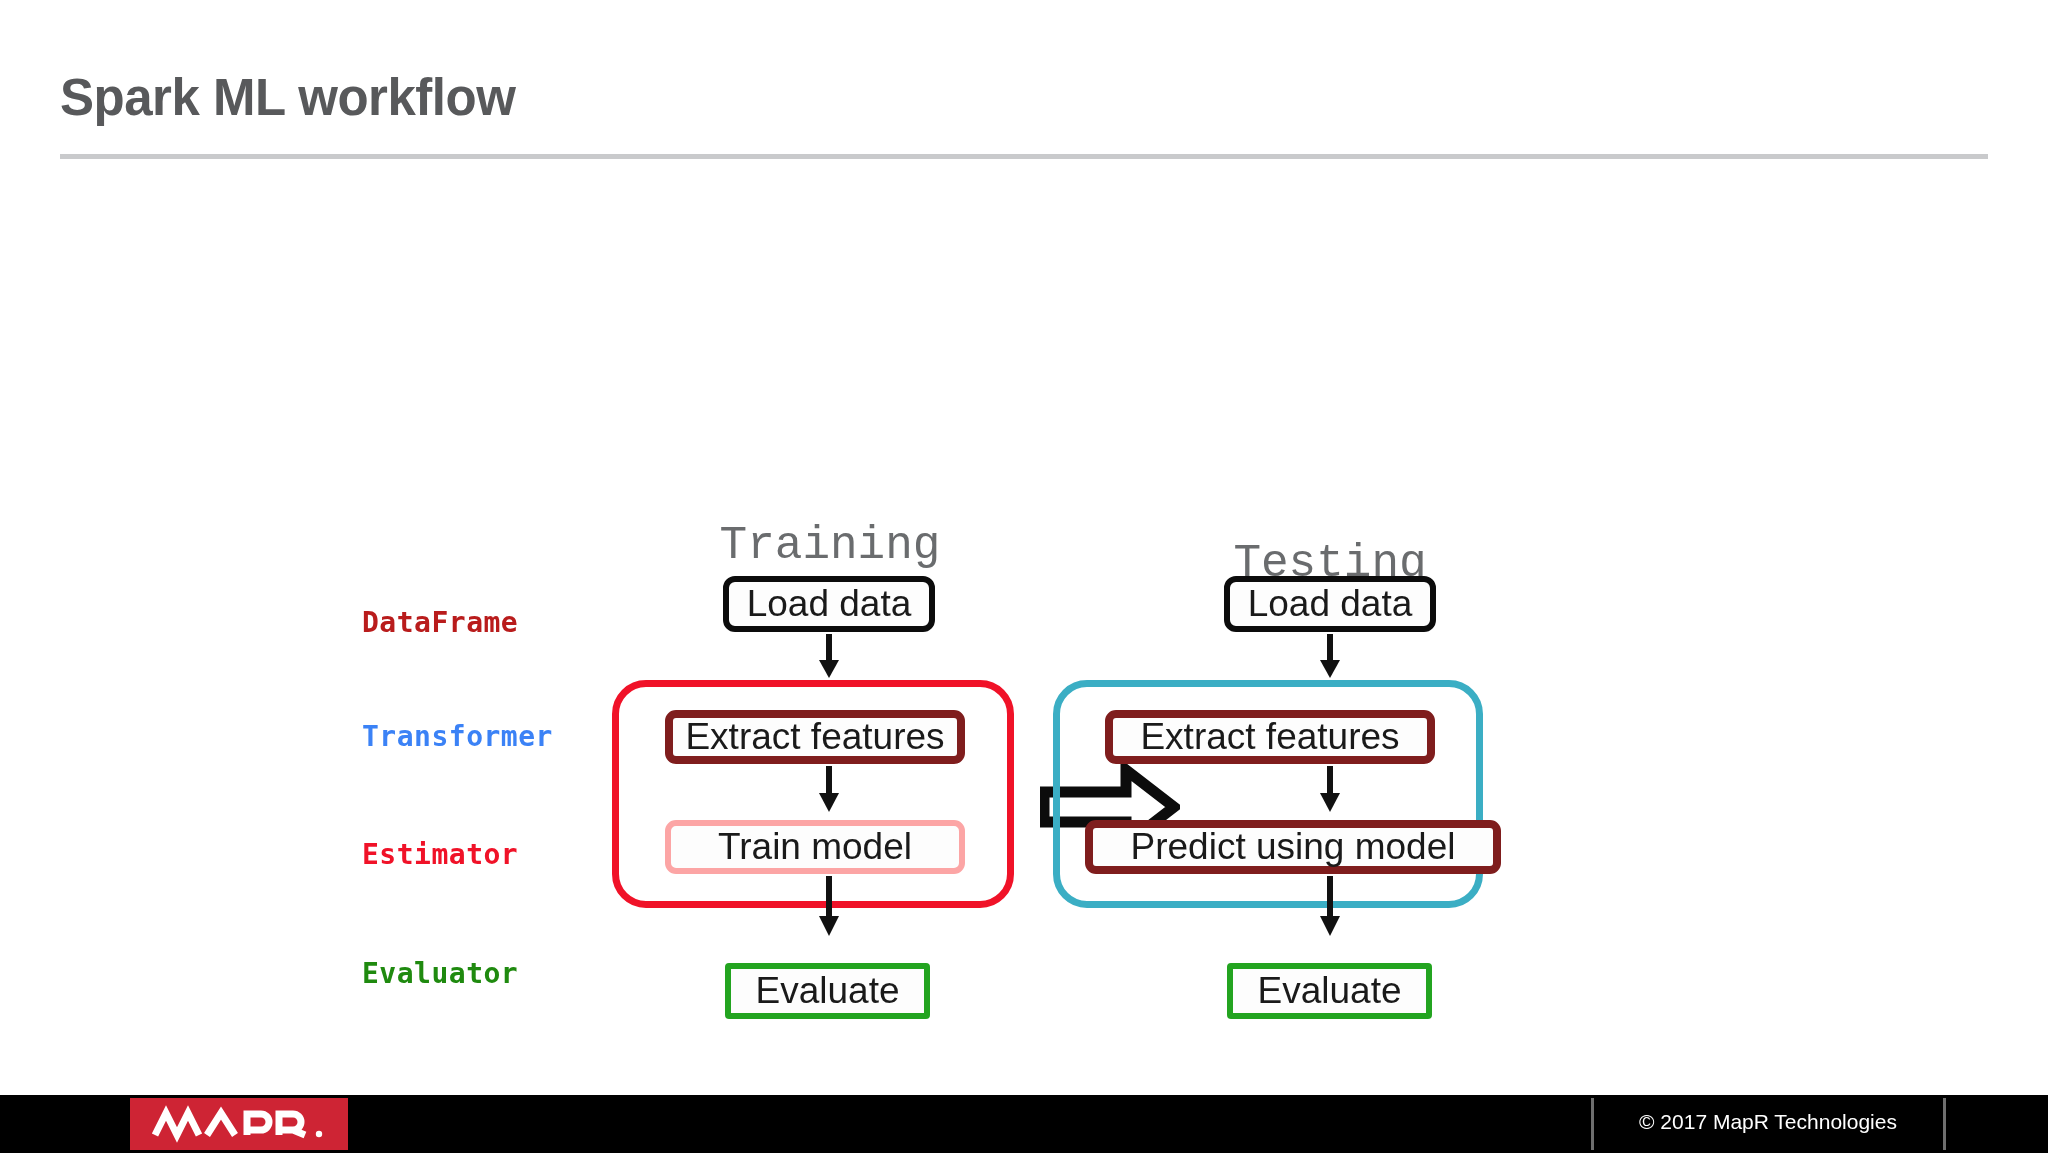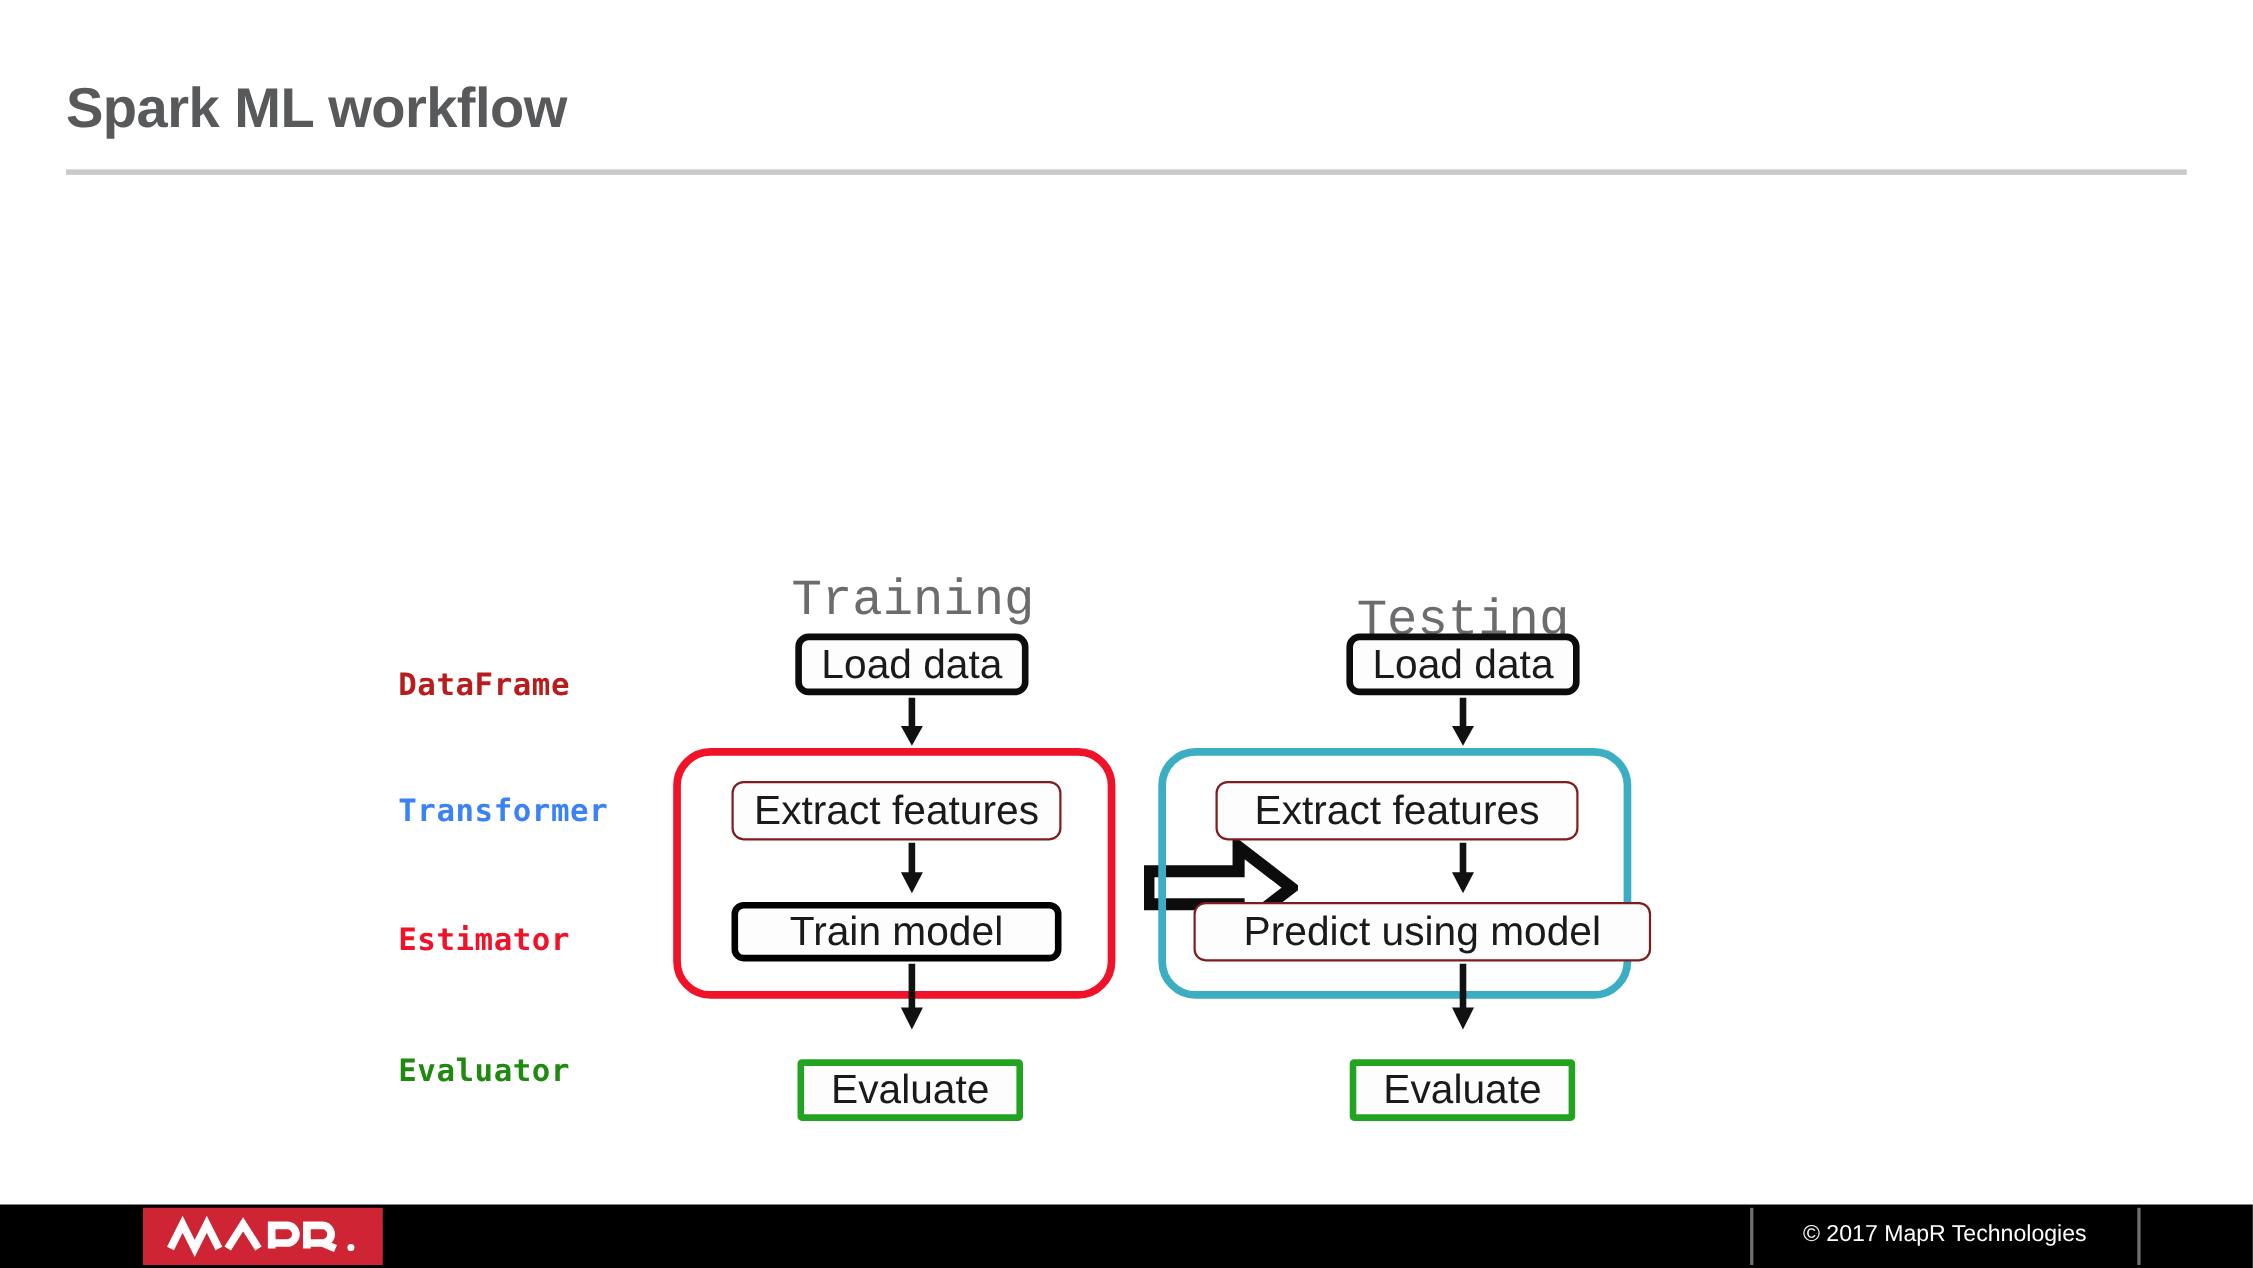--- a/index.html
+++ b/index.html
@@ -76,22 +76,22 @@
     box-sizing: border-box;
     background: #fdfdfd;
     display: flex;
     align-items: center;
     justify-content: center;
     font-size: 37px;
     color: #1a1a1a;
     white-space: nowrap;
   }
   .pbox-black { border: 6px solid #0c0c0c; border-radius: 12px; }
-  .pbox-teal  { border: 2px solid #7f1d1d; border-radius: 11px; }
-  .pbox-red   { border: 6px solid #000000; border-radius: 11px; align-items: flex-end; }
+  .pbox-teal  { border: 8px solid #7f1d1d; border-radius: 11px; }
+  .pbox-red   { border: 6px solid #fca5a5; border-radius: 11px; align-items: flex-end; }
   .pbox-green { border: 6px solid #23A420; border-radius: 4px; margin-top: 16px; }
 
   
   .group-box {
     position: absolute;
     box-sizing: border-box;
     background: transparent;
     border-radius: 34px;
   }
   .group-red  { border: 7px solid #F01228; }

